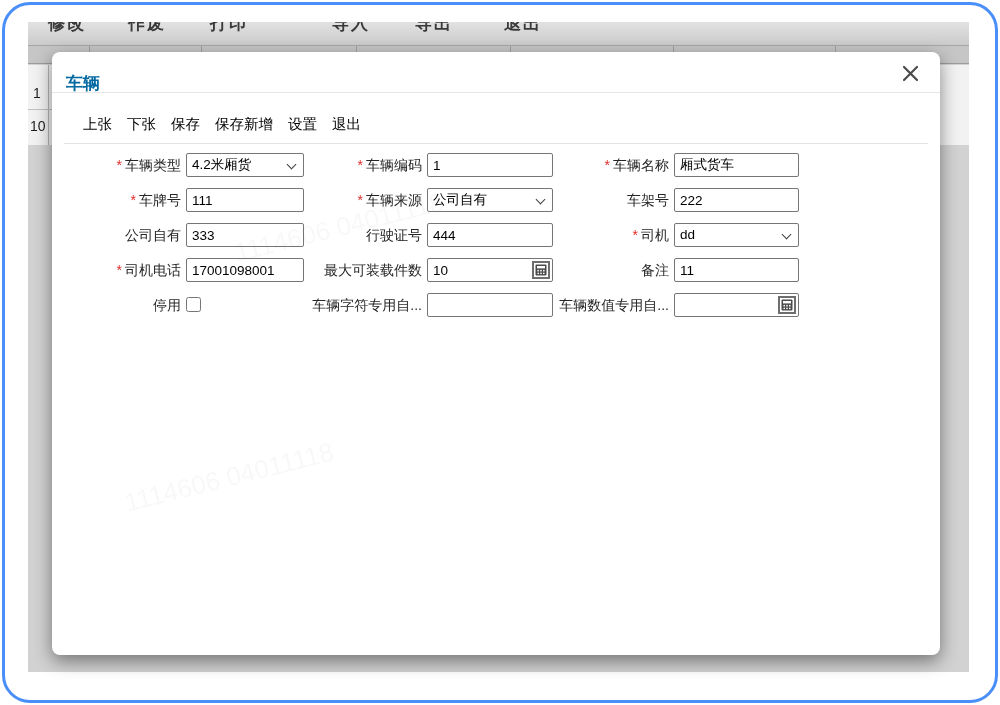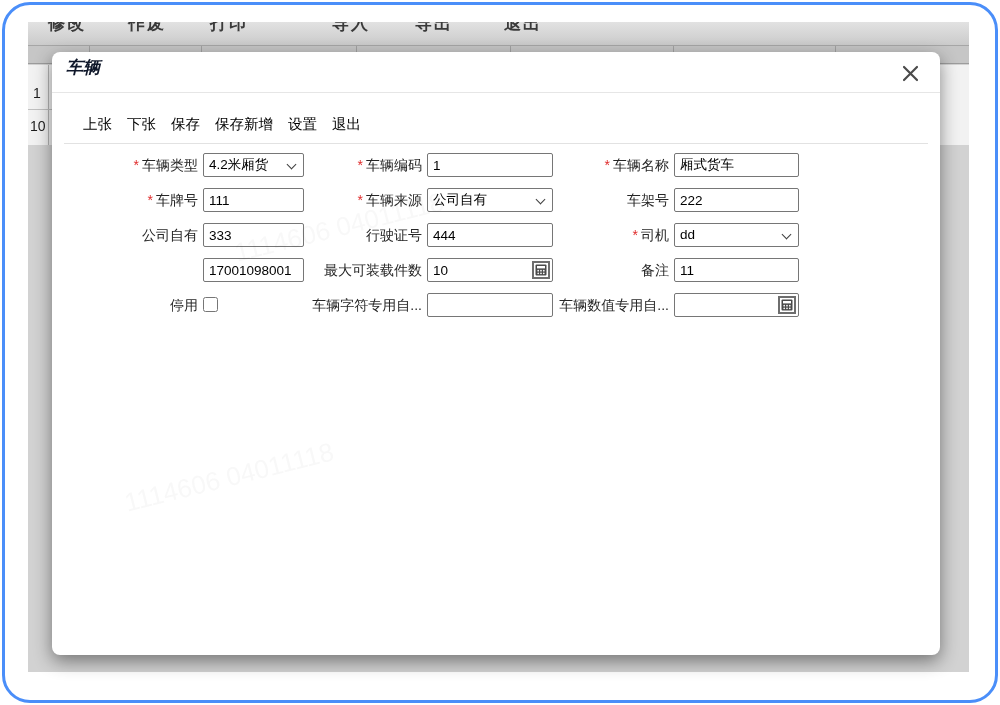--- a/index.html
+++ b/index.html
@@ -26,39 +26,39 @@
   .bg-body .gut-line { position:absolute; left:20px; top:0; bottom:0; width:1px; background:#b5b5b5; }
   .bg-body .row-sep { position:absolute; left:0; top:44px; width:24px; height:1px; background:#c0c0c0; }
   .rownum { position:absolute; font-size:14px; color:#1e1e1e; }
   .rownum.n1 { left:5px; top:20px; }
   .rownum.n2 { left:2px; top:53px; }
 
   
   .modal { position:absolute; left:52px; top:52px; width:888px; height:603px; background:#ffffff;
            border-radius:8px; box-shadow:0 6px 18px rgba(0,0,0,0.45); z-index:10; overflow:hidden; }
 
-  .modal-title { position:absolute; left:14px; top:4px; font-size:17px; font-weight:bold; color:#0f172a;font-style:italic; }
+  .modal-title { position:absolute; left:14px; top:20px; font-size:17px; font-weight:bold; color:#0369a1; }
   .close-btn { position:absolute; right:18px; top:9px; width:24px; height:24px; display:flex; align-items:center; justify-content:center; cursor:pointer; }
 
   .hdiv1 { position:absolute; left:0; right:0; top:40px; height:1px; background:#e6e6e6; }
   .hdiv2 { position:absolute; left:12px; right:12px; top:91px; height:1px; background:#e2e2e2; }
 
   .modal-toolbar { position:absolute; left:31px; top:62px; display:flex; gap:15px; }
   .tbtn { font-size:14.5px; color:#000000; line-height:20px; cursor:pointer; white-space:nowrap; }
 
   
   .cell { position:absolute; display:flex; height:24px;justify-content:flex-end; }
   .c1 { left:8px;   width:244px; }
   .c2 { left:255px; width:246px; }
   .c3 { left:500px; width:247px; }
   .r1 { top:101px; } .r2 { top:136px; } .r3 { top:171px; } .r4 { top:206px; } .r5 { top:241px; }
   .lbl { flex:1; text-align:right; padding-right:5px; font-size:14px; color:#262626; line-height:24px; white-space:nowrap; overflow:hidden; }
   .star { color:#e02b2b; margin-right:3px; font-size:14px; }
   .ctrl { position:relative; }
-  .c1 .ctrl { width:101px;border-radius:9px; } .c2 .ctrl { width:126px; } .c3 .ctrl { width:125px; }
+  .c1 .ctrl { width:118px;border-radius:9px; } .c2 .ctrl { width:126px; } .c3 .ctrl { width:125px; }
 
   .tin { width:100%; height:24px; border:1px solid #767676; border-radius:2px; padding:0 5px;
          font-size:13.5px; color:#000; font-family:"Liberation Sans", sans-serif; background:#fff; }
   .has-calc .tin { padding-right:26px; }
 
   .selectbox { width:100%; height:24px; border:1px solid #767676; border-radius:2px; background:#fff;
                font-size:13.5px; color:#000; line-height:22px; padding:0 22px 0 5px; cursor:pointer; position:relative; }
   .chev { position:absolute; right:8px; top:7px; width:7px; height:7px;
           border-right:1.8px solid #3f3f3f; border-bottom:1.8px solid #3f3f3f; transform:rotate(45deg); }
 
@@ -167,20 +167,21 @@
       <div class="ctrl"><input class="tin" value="444" style=""></div>
     </div>
     <div class="cell c3 r3">
       <div class="lbl"><span class="star">*</span><span>司机</span></div>
       <div class="ctrl">
           <div class="selectbox"><span>dd</span><span class="chev"></span></div>
         </div>
     </div>
 
     <div class="cell c1 r4">
+      <div class="lbl"><span class="star">*</span><span>司机电话</span></div>
       <div class="ctrl"><input class="tin" value="17001098001" style=""></div>
     </div>
     <div class="cell c2 r4">
       <div class="lbl"><span>最大可装载件数</span></div>
       <div class="ctrl has-calc">
         <input class="tin" value="10" style="">
         <button class="calc-btn">
           <svg width="12" height="12" viewBox="0 0 12 12">
             <rect x="0.5" y="0.5" width="11" height="11" rx="1" fill="#4a4a4a"></rect>
             <rect x="2" y="2" width="8" height="2.4" fill="#ffffff"></rect>

